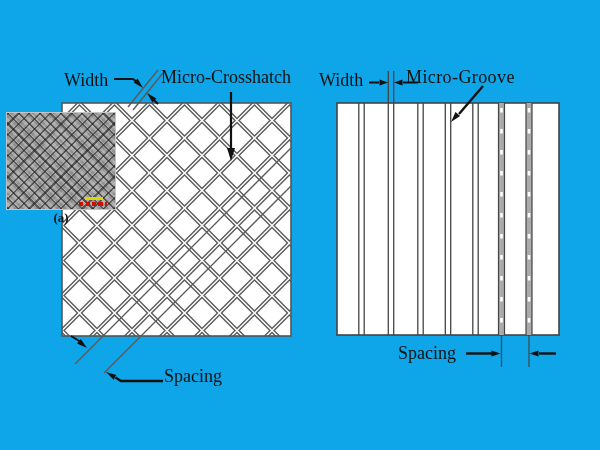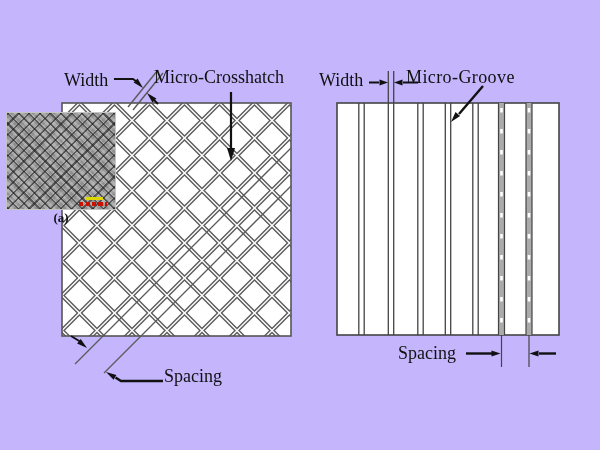--- a/index.html
+++ b/index.html
@@ -1,17 +1,17 @@
 <!DOCTYPE html>
 <html><head>
 <meta charset="utf-8">
 <style>
   html,body{margin:0;padding:0;background:#fff;}
   .stage{
-    position:relative;width:600px;height:450px;background:#c4b5fd;overflow:hidden;
+    position:relative;width:600px;height:450px;background:#0ea5e9;overflow:hidden;
     font-family:"Liberation Serif","DejaVu Serif",serif;color:#111;
   }
   .stage svg{position:absolute;left:0;top:0;z-index:1;}
   .lbl{position:absolute;z-index:3;font-size:18px;line-height:1.05;white-space:nowrap;color:#111;}
   .lbl.wide{letter-spacing:0.4px;}
   .photo{
     position:absolute;left:6px;top:112px;width:110px;height:98px;z-index:2;
     border:1px solid #c4c4c4;box-sizing:border-box;
     background-color:#8f8f8f;
     background-image:
@@ -128,21 +128,21 @@
         <line x1="529" y1="335" x2="529" y2="367" stroke="#444" stroke-width="1.2"></line>
         <line x1="466" y1="353.5" x2="492" y2="353.5" stroke="#111" stroke-width="2.4"></line>
         <polygon points="500.5,353.5 491.5,350.4 491.5,356.6" fill="#111"></polygon>
         <line x1="539" y1="353.5" x2="556" y2="353.5" stroke="#111" stroke-width="2.4"></line>
         <polygon points="529.5,353.5 538.5,350.4 538.5,356.6" fill="#111"></polygon>
       </g>
     </g>
   </svg>
 
   <div class="lbl" style="left:64px;top:71px;">Width</div>
-  <div class="lbl" style="left:154px;top:68px;">Micro-Crosshatch</div>
+  <div class="lbl" style="left:161px;top:68px;">Micro-Crosshatch</div>
   <div class="lbl" style="left:164px;top:367px;">Spacing</div>
 
   <div class="lbl" style="left:319px;top:71px;">Width</div>
   <div class="lbl wide" style="left:406px;top:68px;">Micro-Groove</div>
   <div class="lbl" style="left:398px;top:344px;">Spacing</div>
 
   <div class="photo">
     <div class="scalebar-y"></div>
     <div class="scalebar-r"></div>
   </div>

